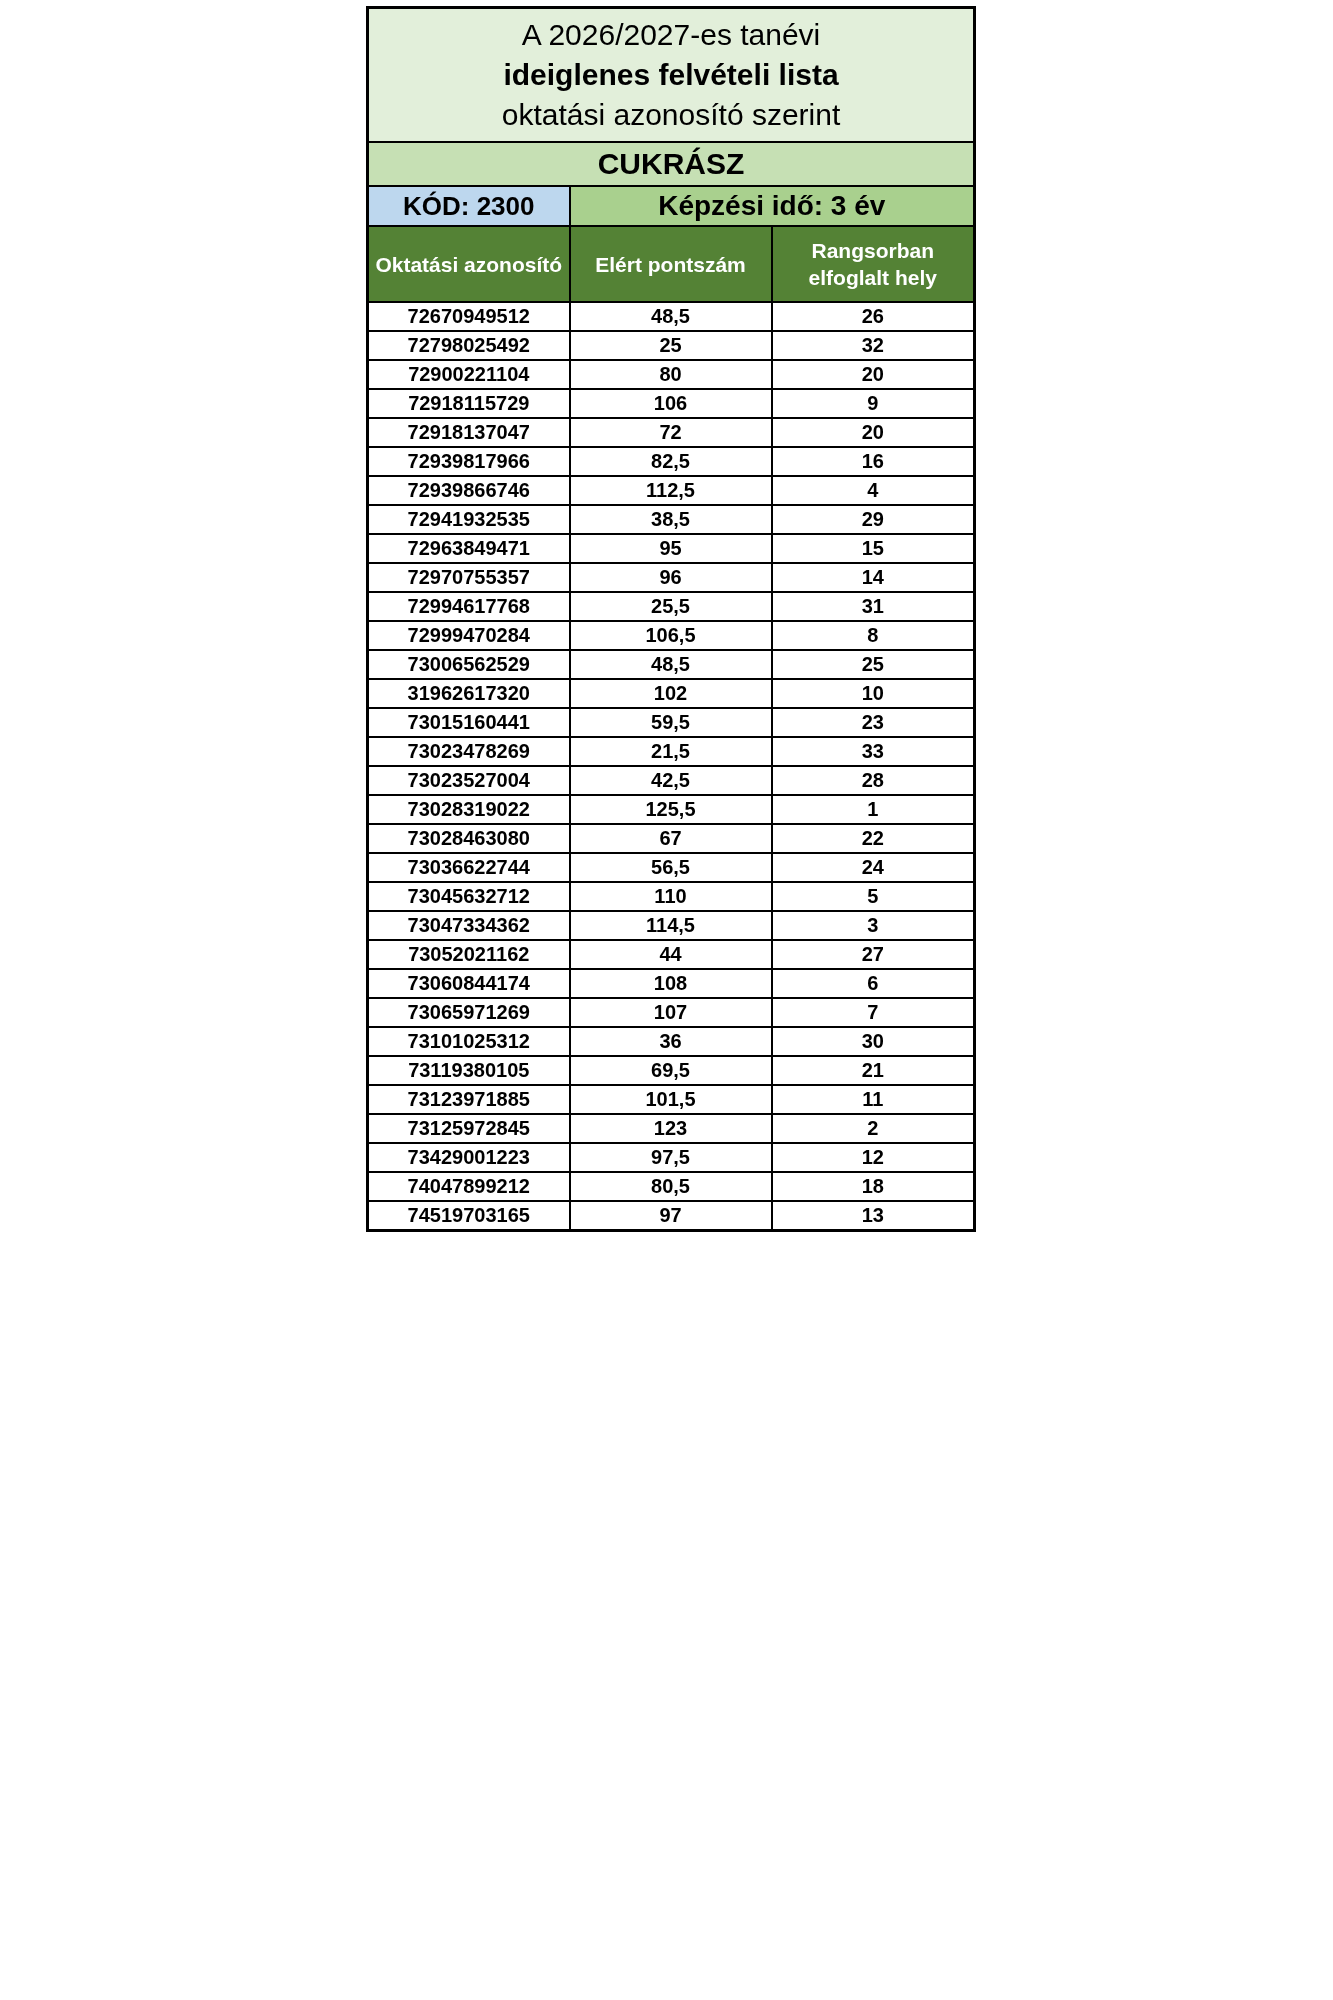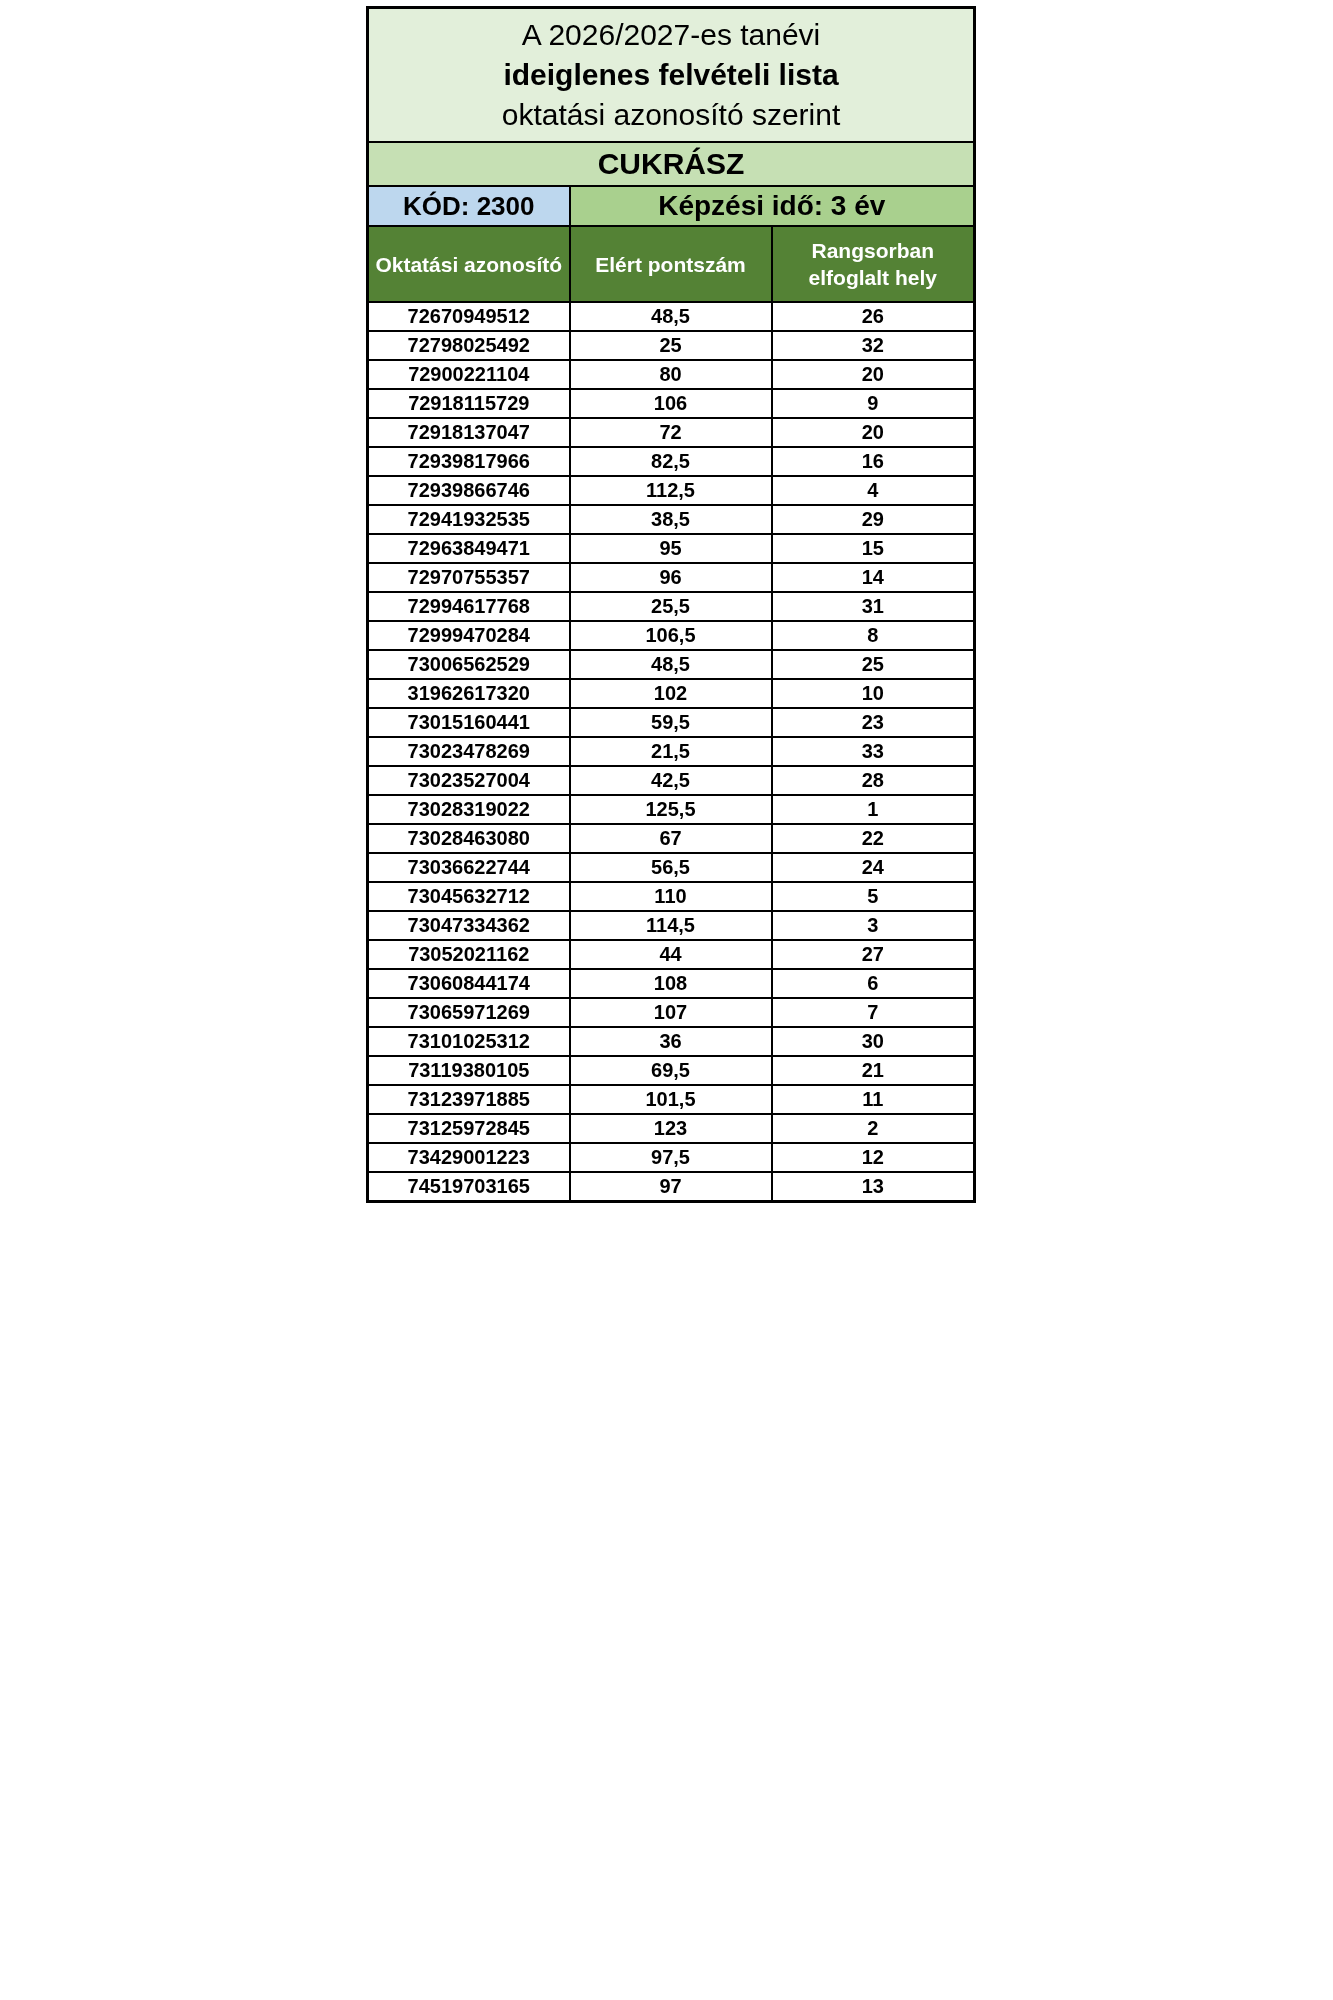--- a/index.html
+++ b/index.html
@@ -249,19 +249,24 @@
           <td>73125972845</td>
           <td>123</td>
           <td>2</td>
         </tr>
         <tr class="data-row">
           <td>73429001223</td>
           <td>97,5</td>
           <td>12</td>
         </tr>
         <tr class="data-row">
+          <td>74047899212</td>
+          <td>80,5</td>
+          <td>18</td>
+        </tr>
+        <tr class="data-row">
           <td>74519703165</td>
           <td>97</td>
           <td>13</td>
         </tr>
       </tbody>
   </table>
 </div>
 
 </body></html>

